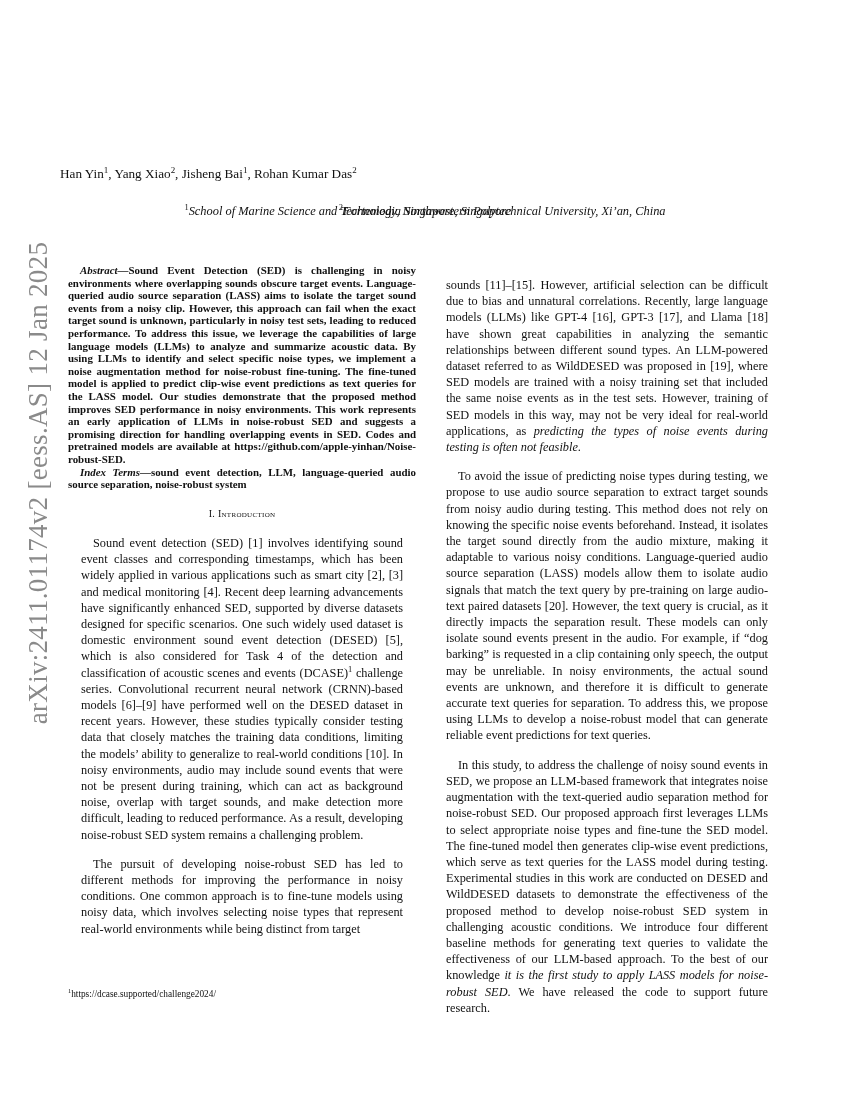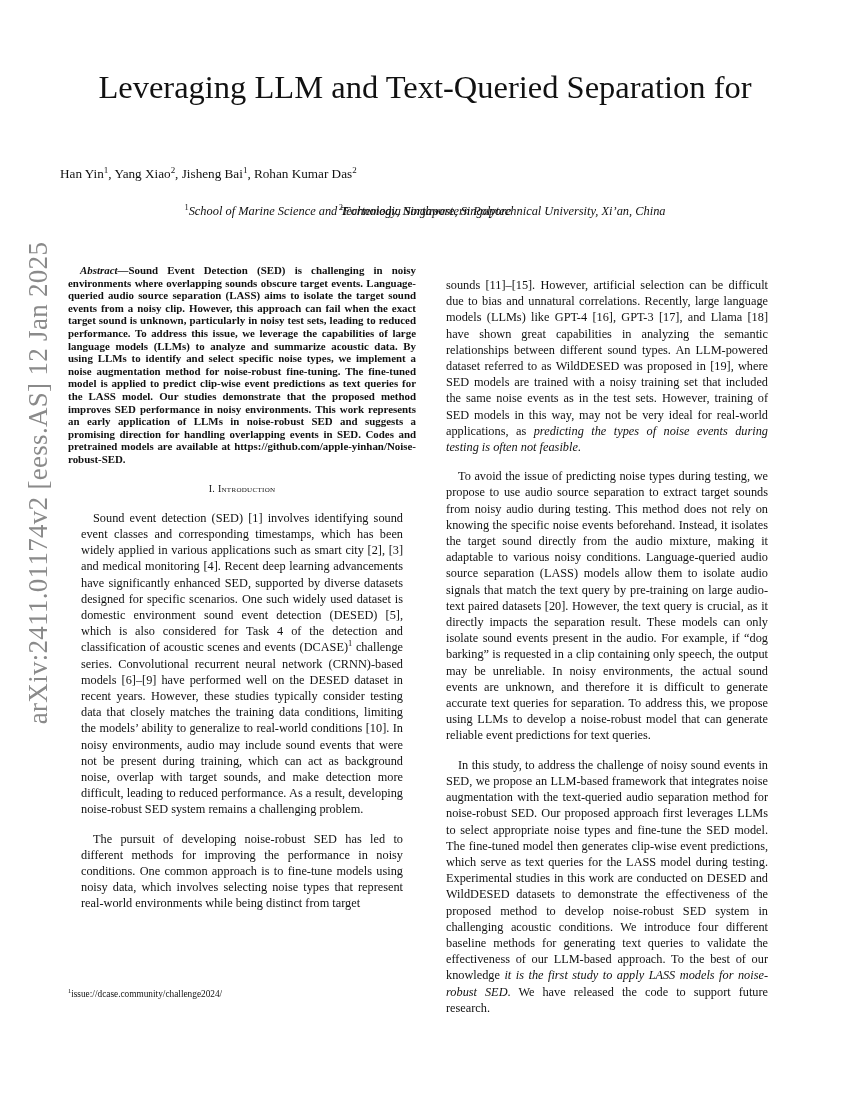--- a/index.html
+++ b/index.html
@@ -27,40 +27,41 @@
   p.noindent { text-indent: 0; }
   .footnote { position: absolute; left: 68px; top: 988px; width: 348px; font-size: 9.3px; line-height: 12px; }
   em { font-style: italic; }
 </style>
 </head>
 <body>
 
 <div class="side-stamp">arXiv:2411.01174v2  [eess.AS]  12 Jan 2025</div>
 
 <h1 class="title">
-  <span>Leveraging LLM and Text-Queried Separation for</span><br>
+  <br>
 </h1>
 
 <div class="authors">
   <span>Han Yin</span><sup>1</sup>,
   <span>Yang Xiao</span><sup>2</sup>,
   <span>Jisheng Bai</span><sup>1</sup>,
   <span>Rohan Kumar Das</span><sup>2</sup>
 </div>
 <div class="affil affil1"><sup>1</sup><span>School of Marine Science and Technology, Northwestern Polytechnical University, Xi’an, China</span></div>
 <div class="affil affil2"><sup>2</sup><span>Fortemedia Singapore, Singapore</span></div>
 
 <div class="col col-left">
   <p class="abstract"><span class="lbl">Abstract</span><span>—Sound Event Detection (SED) is challenging in noisy environments where overlapping sounds obscure target events. Language-queried audio source separation (LASS) aims to isolate the target sound events from a noisy clip. However, this approach can fail when the exact target sound is unknown, particularly in noisy test sets, leading to reduced performance. To address this issue, we leverage the capabilities of large language models (LLMs) to analyze and summarize acoustic data. By using LLMs to identify and select specific noise types, we implement a noise augmentation method for noise-robust fine-tuning. The fine-tuned model is applied to predict clip-wise event predictions as text queries for the LASS model. Our studies demonstrate that the proposed method improves SED performance in noisy environ­ments. This work represents an early application of LLMs in noise-robust SED and suggests a promising direction for handling overlapping events in SED. Codes and pretrained models are available at https://github.com/apple-yinhan/Noise-robust-SED.</span></p>
+  <p class="index-terms"><span class="lbl">Index Terms</span><span>—sound event detection, LLM, language-queried audio source separation, noise-robust system</span></p>
 
   <div class="section-head"><span>I. </span><span class="sc">Introduction</span></div>
 
   <p class="body"><span>Sound event detection (SED) [1] involves identifying sound event classes and corresponding timestamps, which has been widely applied in various applications such as smart city [2], [3] and medical monitoring [4]. Recent deep learning advancements have significantly enhanced SED, supported by diverse datasets designed for specific scenarios. One such widely used dataset is domestic environment sound event detection (DESED) [5], which is also considered for Task 4 of the detection and classification of acoustic scenes and events (DCASE)</span><sup>1</sup><span> challenge series. Convolutional recurrent neural network (CRNN)-based models [6]–[9] have performed well on the DESED dataset in recent years. However, these studies typically consider testing data that closely matches the training data conditions, limiting the models’ ability to generalize to real-world conditions [10]. In noisy environments, audio may include sound events that were not be present during training, which can act as background noise, overlap with target sounds, and make detection more difficult, leading to reduced performance. As a result, developing noise-robust SED system remains a challenging problem.</span></p>
   <p class="body"><span>The pursuit of developing noise-robust SED has led to different methods for improving the performance in noisy conditions. One common approach is to fine-tune models using noisy data, which involves selecting noise types that repre­sent real-world environments while being distinct from target</span></p>
 </div>
 
-<div class="footnote"><sup>1</sup><span>issue://dcase.community/challenge2024/</span></div>
+<div class="footnote"><sup>1</sup><span>https://dcase.supported/challenge2024/</span></div>
 
 <div class="col col-right">
   <p class="body noindent"><span>sounds [11]–[15]. However, artificial selection can be difficult due to bias and unnatural correlations. Recently, large language models (LLMs) like GPT-4 [16], GPT-3 [17], and Llama [18] have shown great capabilities in analyzing the semantic relationships between different sound types. An LLM-powered dataset referred to as WildDESED was proposed in [19], where SED models are trained with a noisy training set that included the same noise events as in the test sets. However, training of SED models in this way, may not be very ideal for real-world applications, as </span><em>predicting the types of noise events during testing is often not feasible</em><span>.</span></p>
   <p class="body">To avoid the issue of predicting noise types during testing, we propose to use audio source separation to extract target sounds from noisy audio during testing. This method does not rely on knowing the specific noise events beforehand. Instead, it isolates the target sound directly from the audio mixture, making it adaptable to various noisy conditions. Language-queried audio source separation (LASS) models allow them to isolate audio signals that match the text query by pre-training on large audio-text paired datasets [20]. However, the text query is crucial, as it directly impacts the separation result. These models can only isolate sound events present in the audio. For example, if “dog barking” is requested in a clip containing only speech, the output may be unreliable. In noisy environments, the actual sound events are unknown, and therefore it is difficult to generate accurate text queries for separation. To address this, we propose using LLMs to develop a noise-robust model that can generate reliable event predictions for text queries.</p>
   <p class="body"><span>In this study, to address the challenge of noisy sound events in SED, we propose an LLM-based framework that integrates noise augmentation with the text-queried audio separation method for noise-robust SED. Our proposed approach first leverages LLMs to select appropriate noise types and fine-tune the SED model. The fine-tuned model then generates clip-wise event predictions, which serve as text queries for the LASS model during testing. Experimental studies in this work are conducted on DESED and WildDESED datasets to demonstrate the effectiveness of the proposed method to develop noise-robust SED system in challenging acoustic conditions. We introduce four different baseline methods for generating text queries to validate the effectiveness of our LLM-based approach. To the best of our knowledge </span><em>it is the first study to apply LASS models for noise-robust SED</em><span>. We have released the code to support future research.</span></p>
 </div>
 
 </body></html>

